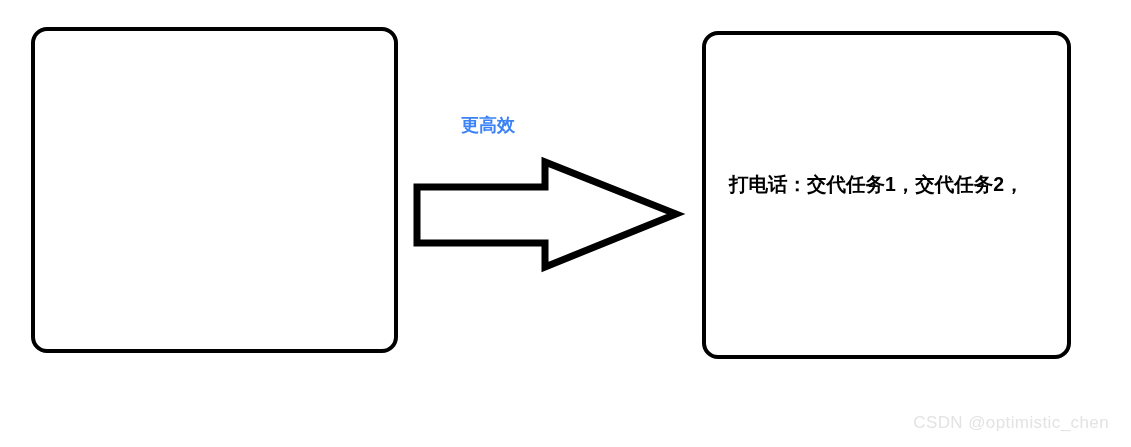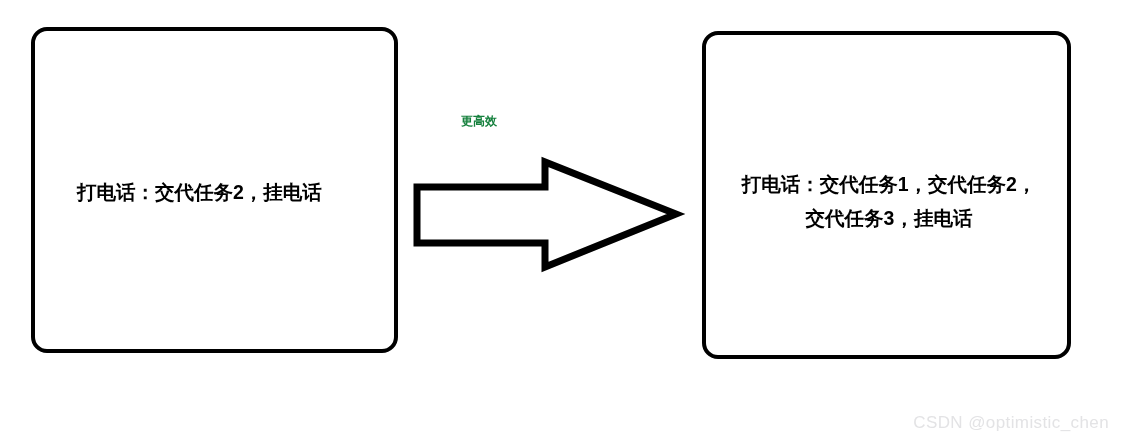--- a/index.html
+++ b/index.html
@@ -70,31 +70,30 @@
     left: 729px;
     top: 167px;
     width: 320px;
     font-size: 19.5px;
     line-height: 34px;
     white-space: normal;
   }
 
   #right-lines .line {
     display: block;
-    text-align: center;
   }
 
   
   #arrow-label {
     position: absolute;
     left: 461px;
     top: 113px;
-    font-size: 12px;
+    font-size: 18px;
     font-weight: bold;
-    color: #15803d;
+    color: #3b82f6;
     white-space: pre;
   }
 
   
   #arrow-svg {
     position: absolute;
     left: 408px;
     top: 152px;
     width: 280px;
     height: 128px;
@@ -113,31 +112,29 @@
   }
 </style>
 </head>
 <body>
 
 <div id="canvas">
 
   <div class="box" id="box-left"></div>
 
   <div class="box-text" id="left-lines">
-    <span class="line">打电话：交代任务2，挂电话</span>
   </div>
 
   <div id="arrow-label">更高效</div>
 
   <svg id="arrow-svg" viewBox="0 0 280 128">
     <polygon points="9,35 137,35 137,10 268,62 137,115 137,91 9,91" fill="#ffffff" stroke="#000000" stroke-width="7" stroke-linejoin="miter"></polygon>
   </svg>
 
   <div class="box" id="box-right"></div>
 
   <div class="box-text" id="right-lines">
     <span class="line">打电话：交代任务1，交代任务2，</span>
-    <span class="line">交代任务3，挂电话</span>
   </div>
 
   <div id="watermark">CSDN @optimistic_chen</div>
 
 </div>
 
 </body></html>

